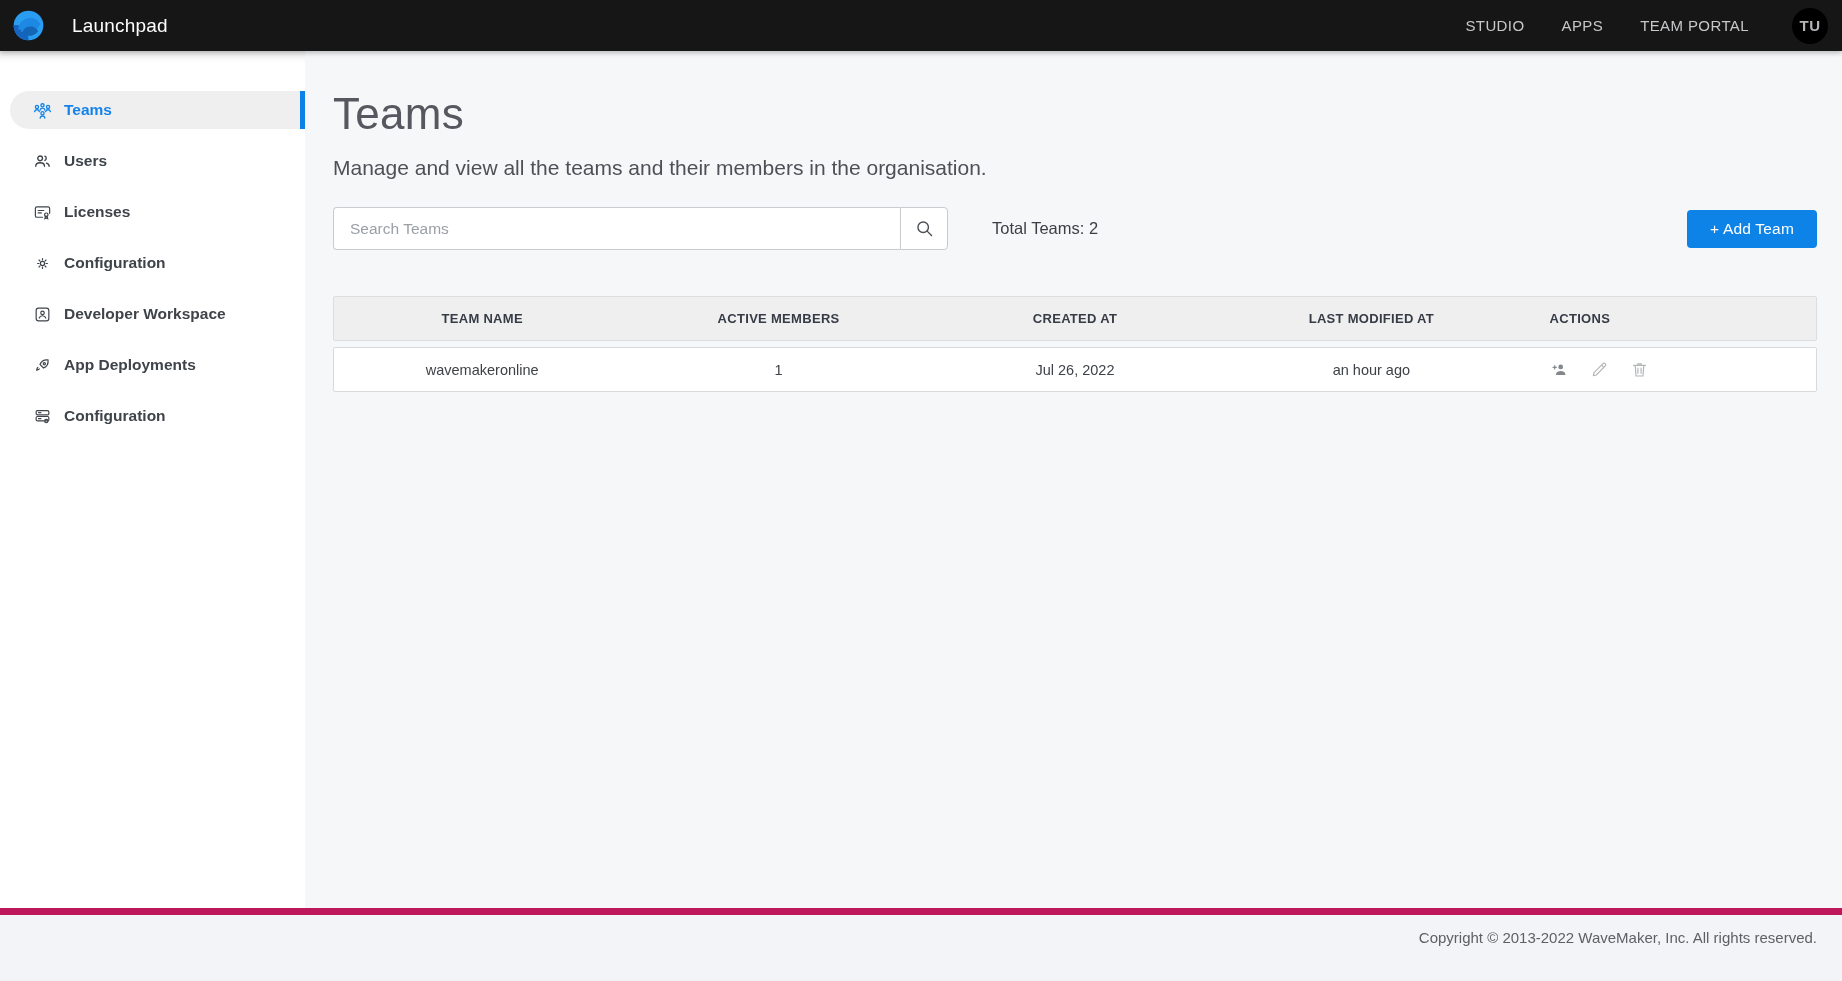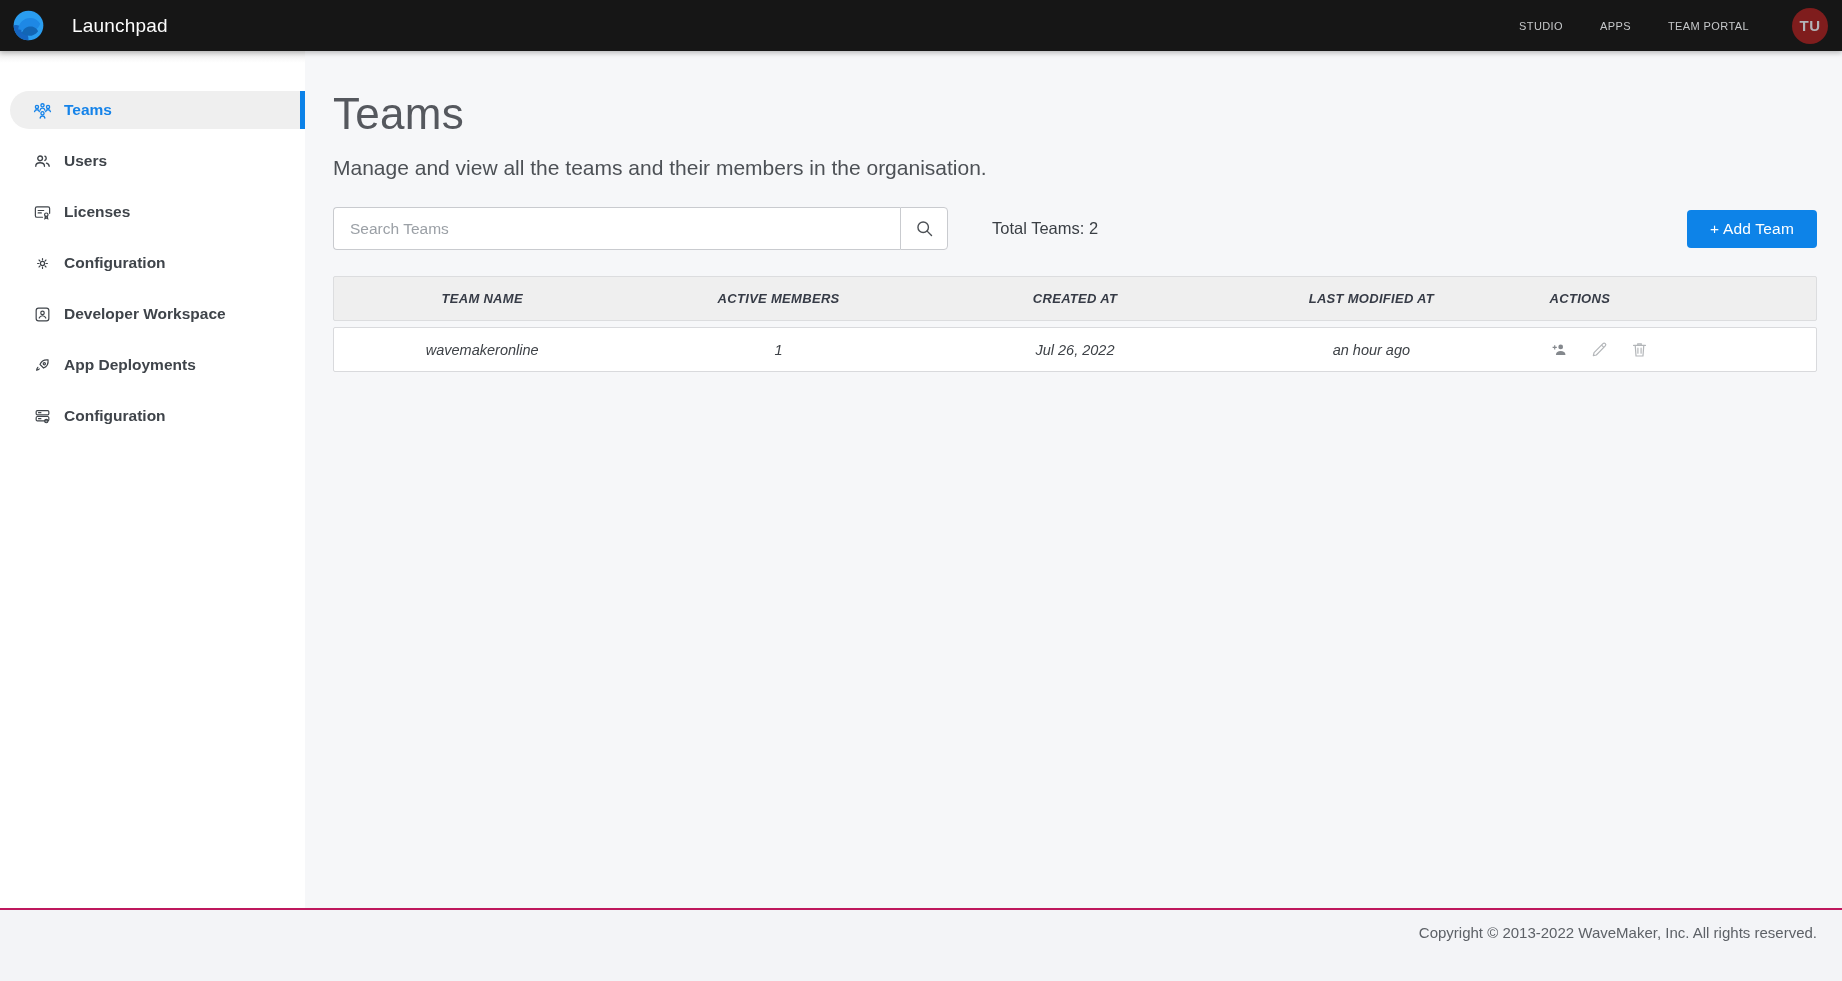--- a/index.html
+++ b/index.html
@@ -11,25 +11,25 @@
     height:51px; background:#161616; color:#fff;
     display:flex; align-items:center; justify-content:space-between;
     padding:0 14px 0 12px; position:relative; z-index:5;
     box-shadow:0 2px 5px rgba(0,0,0,.25);
   }
   .brand { display:flex; align-items:center; gap:27px; }
   .brand svg { width:33px; height:33px; display:block; }
   .brand-title { font-size:19px; color:#fdfdfd; letter-spacing:.2px; }
   .topnav { display:flex; align-items:center; gap:37px; }
   .topnav a {
-    color:#c6c8ca; text-decoration:none; font-size:11px;
+    color:#c6c8ca; text-decoration:none; font-size:15px;
     letter-spacing:.4px; cursor:pointer;
   }
   .avatar {
-    width:36px; height:36px; border-radius:50%; background:#7f1d1d;
+    width:36px; height:36px; border-radius:50%; background:#000000;
     color:#b2b4b7; display:flex; align-items:center; justify-content:center;
     font-size:15px; font-weight:bold; letter-spacing:.5px; margin-left:6px;
     cursor:pointer; user-select:none;
   }
 
   
   .shell { display:flex; height:857px; }
 
   
   .sidebar {
@@ -69,21 +69,21 @@
   .search-btn svg { width:21px; height:21px; }
   .total-teams { margin-left:44px; font-size:16.5px; color:#3a3f45; }
   .toolbar-spacer { flex:1; }
   .add-team-btn {
     height:38px; padding:0 23px; background:#0d83e8; color:#fff;
     border:none; border-radius:4px; font-size:15.5px; cursor:pointer;
     font-family:"Liberation Sans", sans-serif; letter-spacing:.2px;
   }
 
   
-  .teams-table { margin-top:26px;font-style:italic; }
+  .teams-table { margin-top:46px; }
   .thead {
     display:flex; align-items:center; height:45px; background:#efefef;
     border:1px solid #dcdddf; border-radius:2px;
   }
   .th {
     font-size:13px; font-weight:bold; color:#363b46; letter-spacing:.3px;
     text-align:center; text-transform:uppercase;
   }
   .trow {
     display:flex; align-items:center; height:45px; background:#ffffff;
@@ -96,21 +96,21 @@
   .action-btn {
     background:none; border:none; cursor:pointer; padding:0;
     display:flex; align-items:center; justify-content:center;
   }
   .action-btn svg { width:19px; height:19px; }
   .act-add { color:#84888d; }
   .act-edit, .act-del { color:#b3b6b9; }
 
   
   .footer {
-    height:73px; background:#f3f4f7; border-top:2px solid #be185d;
+    height:73px; background:#f3f4f7; border-top:7px solid #be185d;
     text-align:right; padding:14px 25px 3px 0;
   }
   .footer span { font-size:15px; color:#5d6167; }
 </style>
 </head>
 <body>
 
 <header class="topbar">
   <div class="brand">
     <svg viewBox="0 0 40 40" aria-hidden="true">

